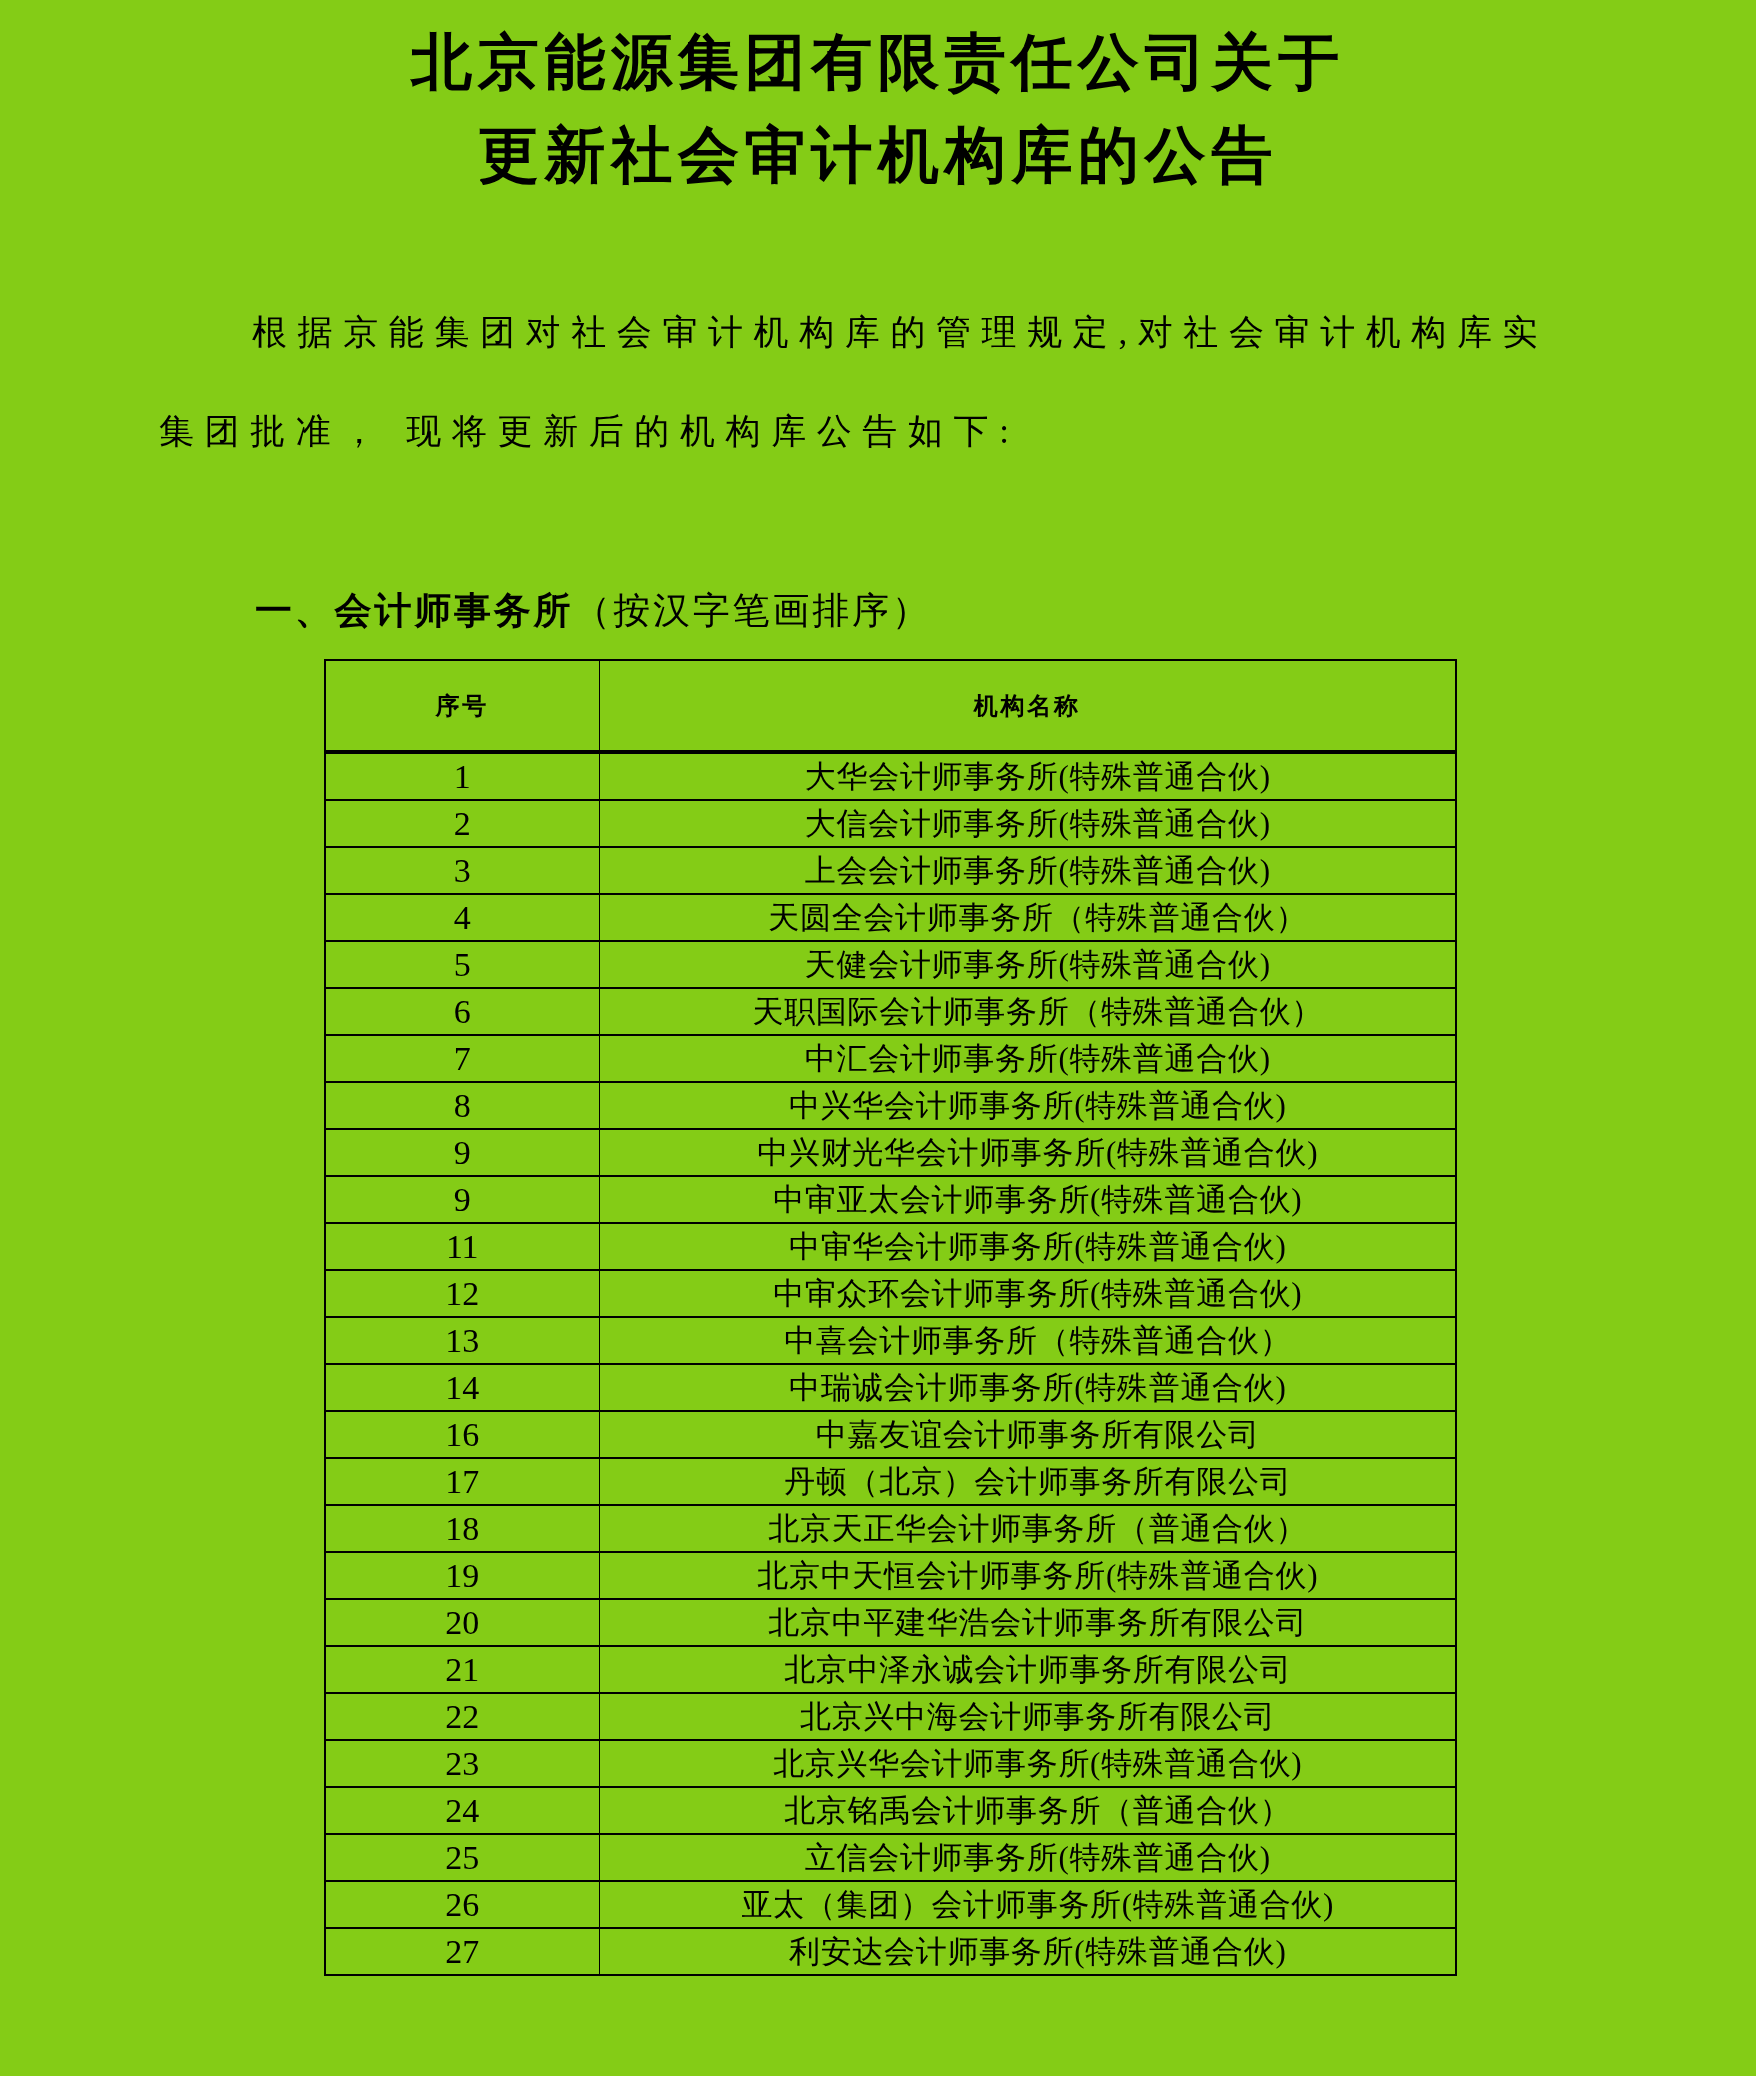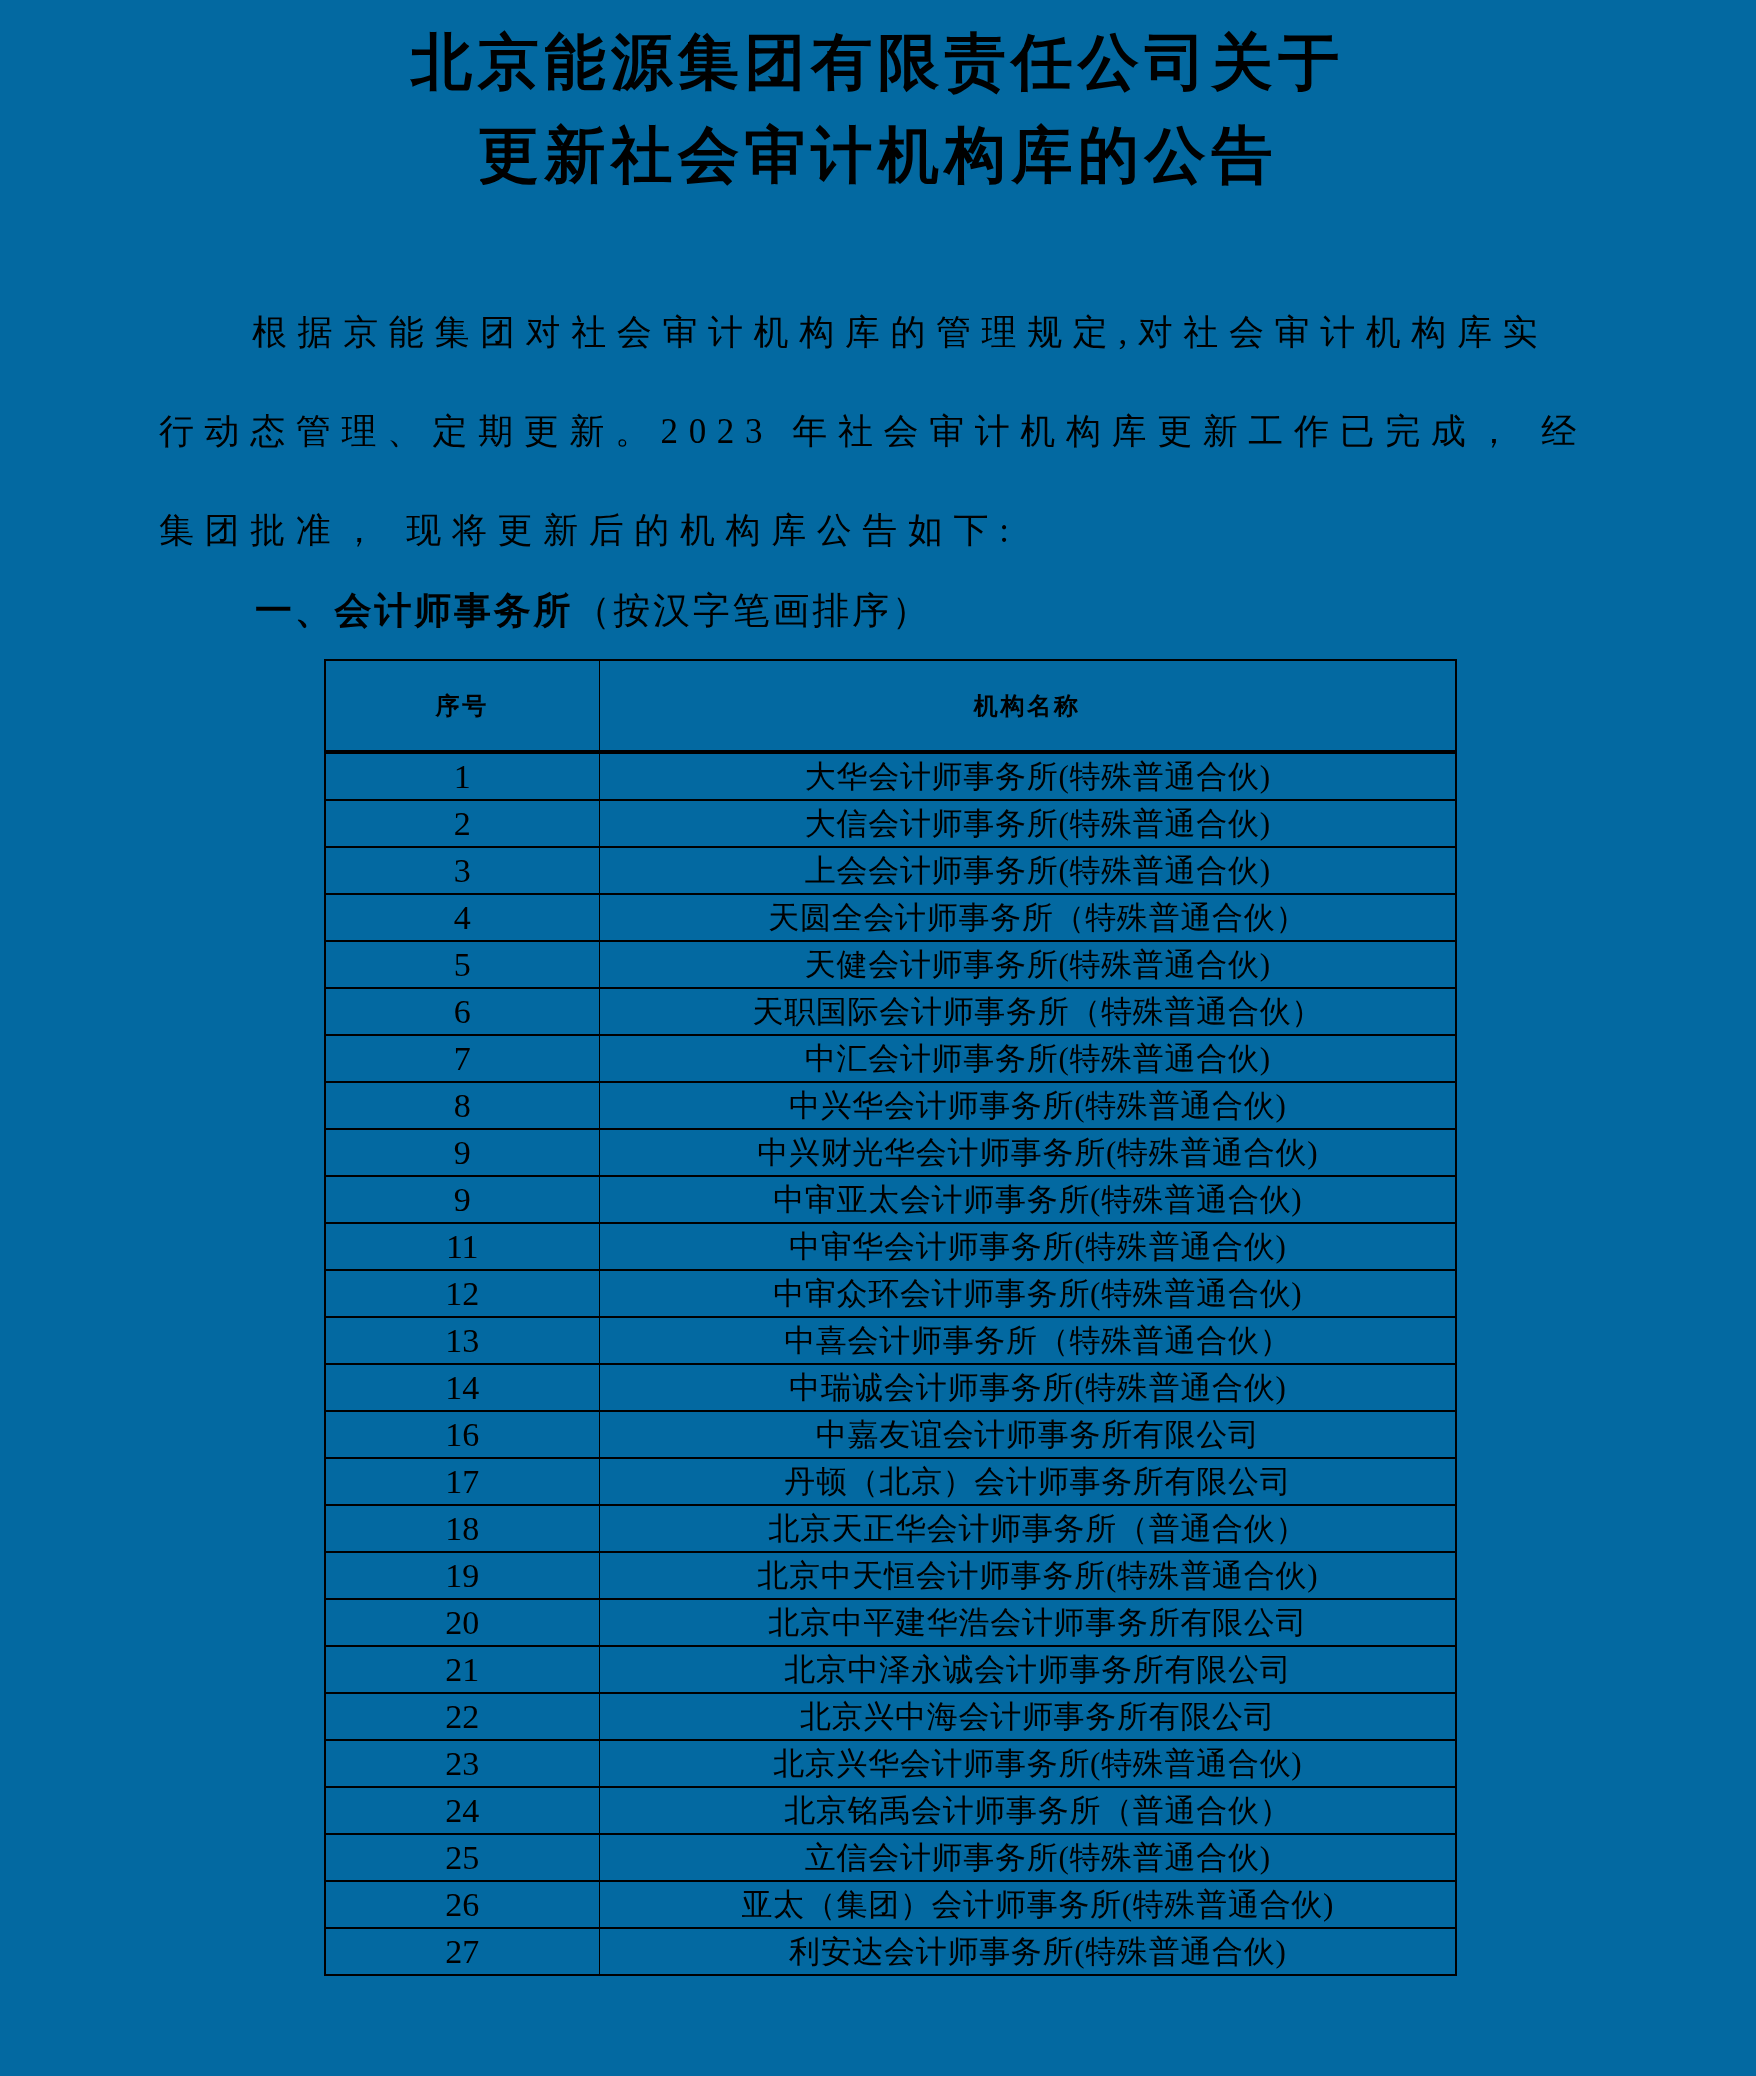--- a/index.html
+++ b/index.html
@@ -4,21 +4,21 @@
 <style>
   html, body {
     margin: 0;
     padding: 0;
     background: #ffffff;
   }
   .page {
     position: relative;
     width: 1756px;
     height: 2077px;
-    background: #0369a1;
+    background: #84cc16;
     color: #000000;
     font-family: "Liberation Serif", "DejaVu Serif", serif;
     overflow: hidden;
   }
   .doc-title {
     position: absolute;
     top: 15.6px;
     left: 0;
     width: 1756px;
     text-align: center;
@@ -104,21 +104,20 @@
 
 <div class="page">
 
   <div class="doc-title">
     <div>北京能源集团有限责任公司关于</div>
     <div>更新社会审计机构库的公告</div>
   </div>
 
   <div class="intro">
     <div class="line indent">根据京能集团对社会审计机构库的管理规定,对社会审计机构库实</div>
-    <div class="line">行动态管理、定期更新。2023 年社会审计机构库更新工作已完成， 经</div>
     <div class="line">集团批准， 现将更新后的机构库公告如下:</div>
   </div>
 
   <div class="section-heading">
     <span class="bold-part">一、会计师事务所</span><span class="note-part">（按汉字笔画排序）</span>
   </div>
 
   <table class="firms">
     <colgroup>
       <col class="c-no">

